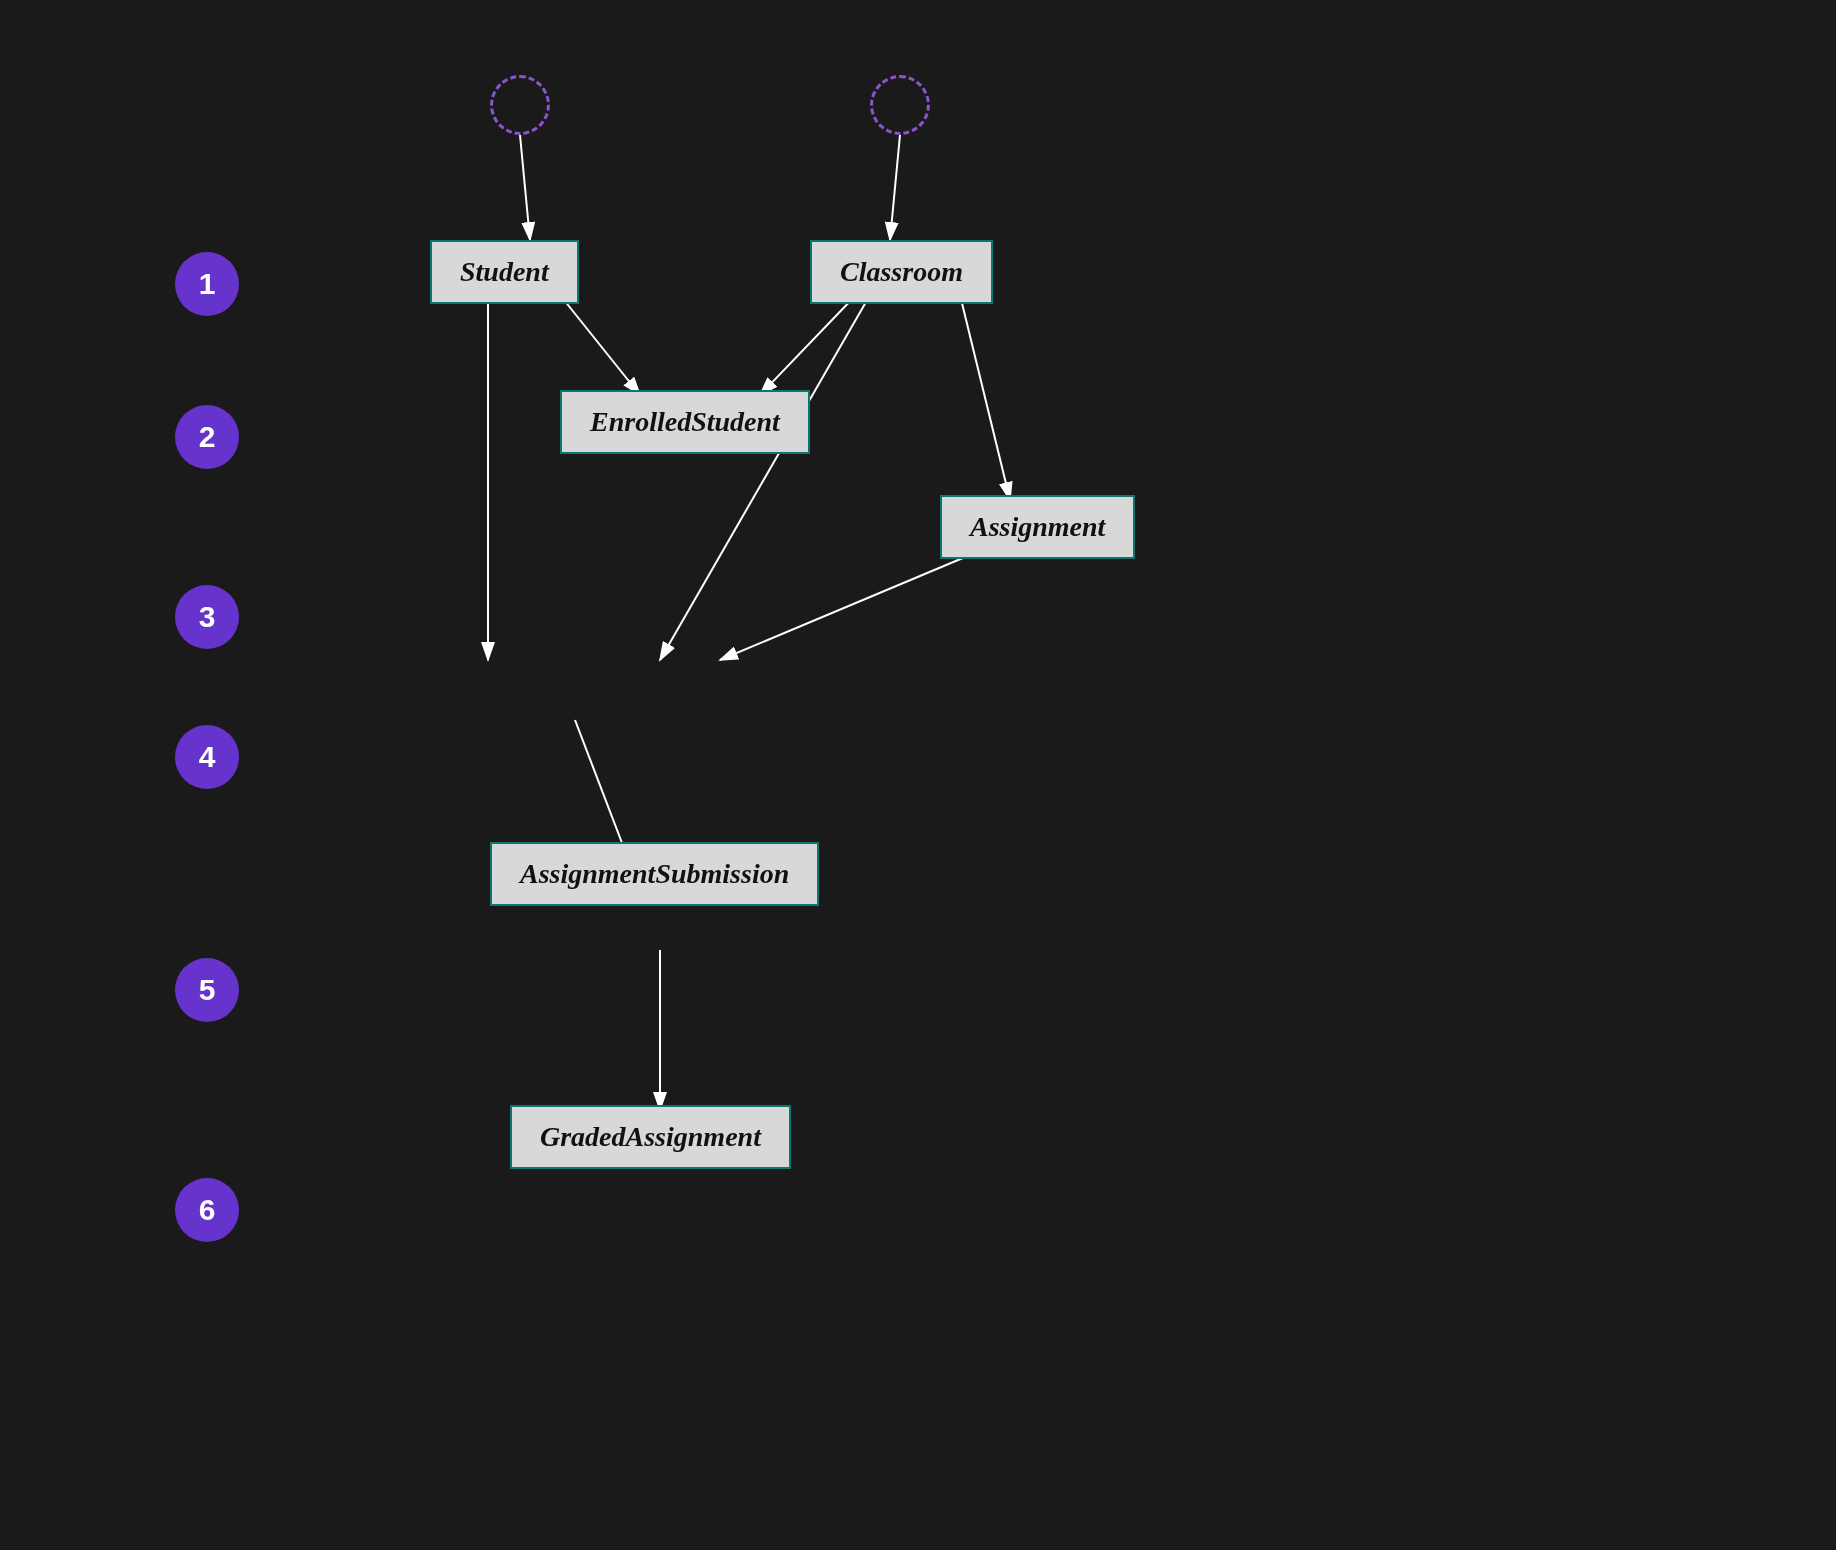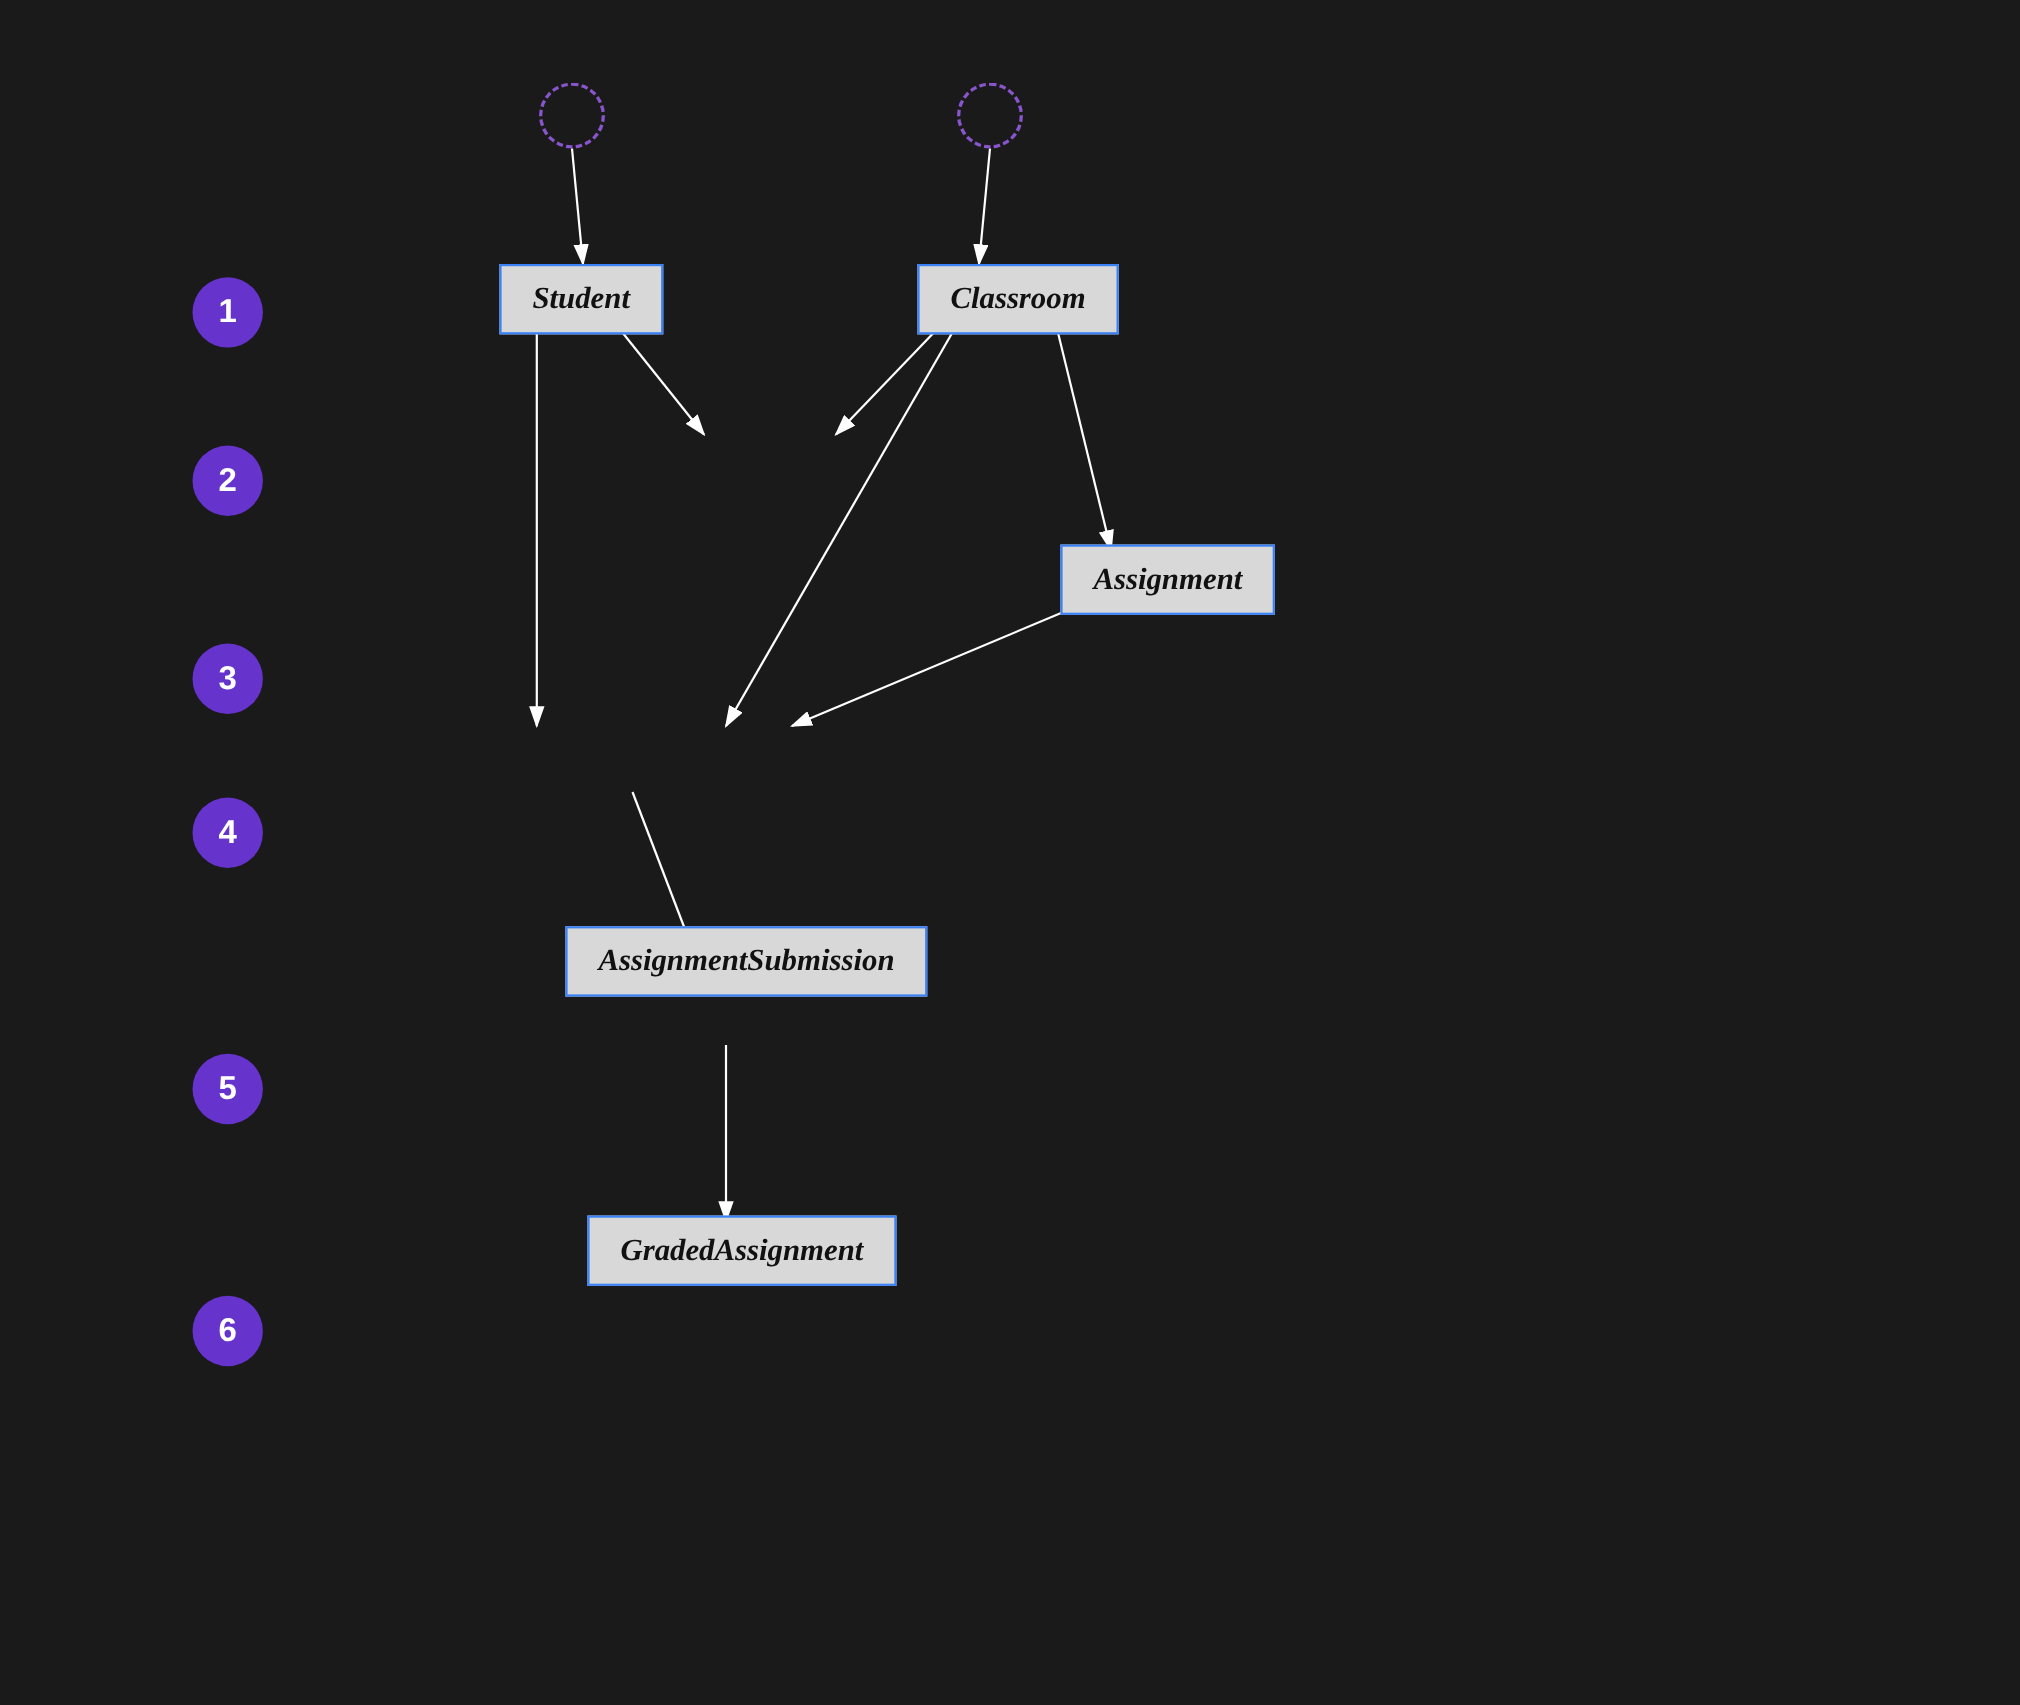--- a/index.html
+++ b/index.html
@@ -23,29 +23,28 @@
       position: absolute;
       top: 0; left: 0;
       width: 1836px;
       height: 1550px;
       pointer-events: none;
     }
 
     .node-box {
       position: absolute;
       background: #d8d8d8;
-      border: 2px solid #3b82f6;
+      border: 2px solid #0f766e;
       padding: 14px 28px;
       font-style: italic;
       font-weight: bold;
       font-size: 28px;
       color: #111;
       white-space: nowrap;
       text-align: center;
-      margin-left: 24px;
     }
 
     .dashed-circle {
       position: absolute;
       width: 60px;
       height: 60px;
       border-radius: 50%;
       border: 3px dashed #8855cc;
       background: transparent;
     }
@@ -103,20 +102,23 @@
   <div class="dashed-circle" style="left: 870px; top: 75px;"></div>
 
   <div class="node-box" style="left: 430px; top: 240px;">
     <span>Student</span>
   </div>
 
   <div class="node-box" style="left: 810px; top: 240px; text-align: right;">
     <span>Classroom</span>
   </div>
 
+  <div class="node-box" style="left: 560px; top: 390px;">
+    <span>EnrolledStudent</span>
+  </div>
 
   <div class="node-box" style="left: 940px; top: 495px;">
     <span>Assignment</span>
   </div>
 
 
   <div class="node-box" style="left: 490px; top: 842px;">
     <span>AssignmentSubmission</span>
   </div>
 

